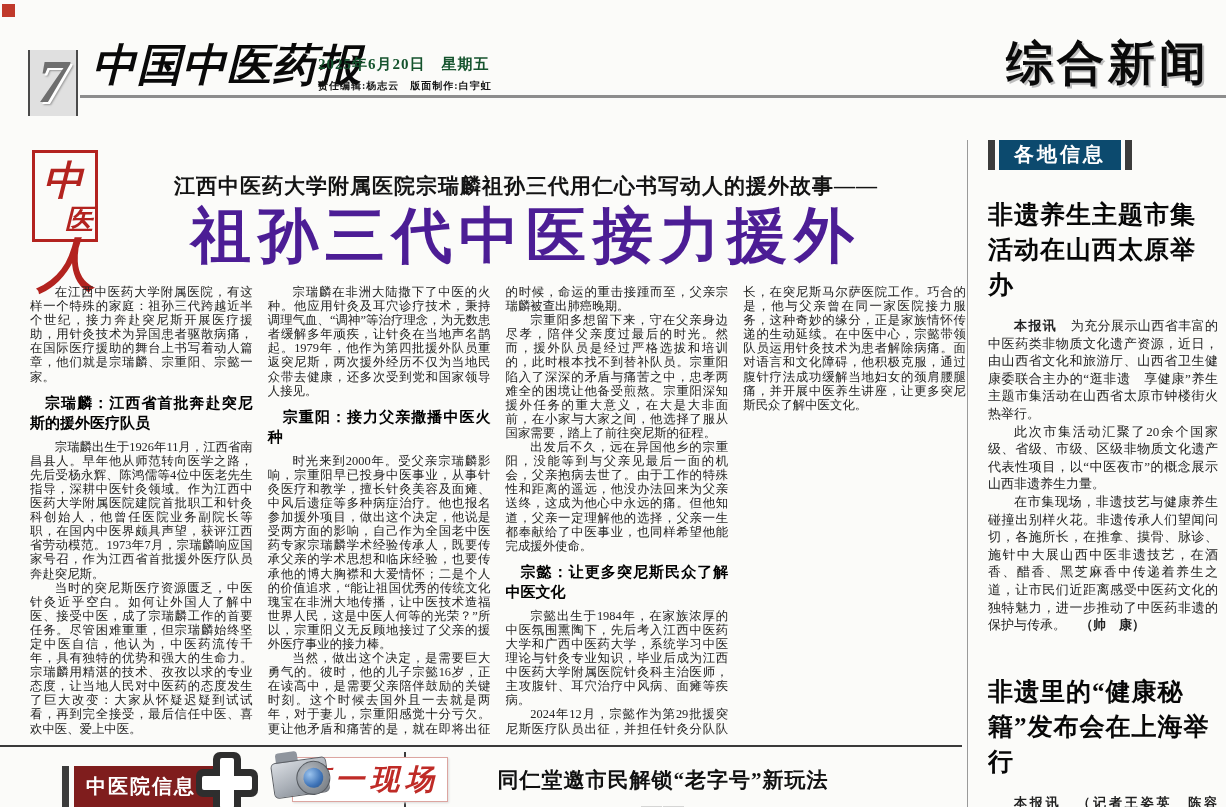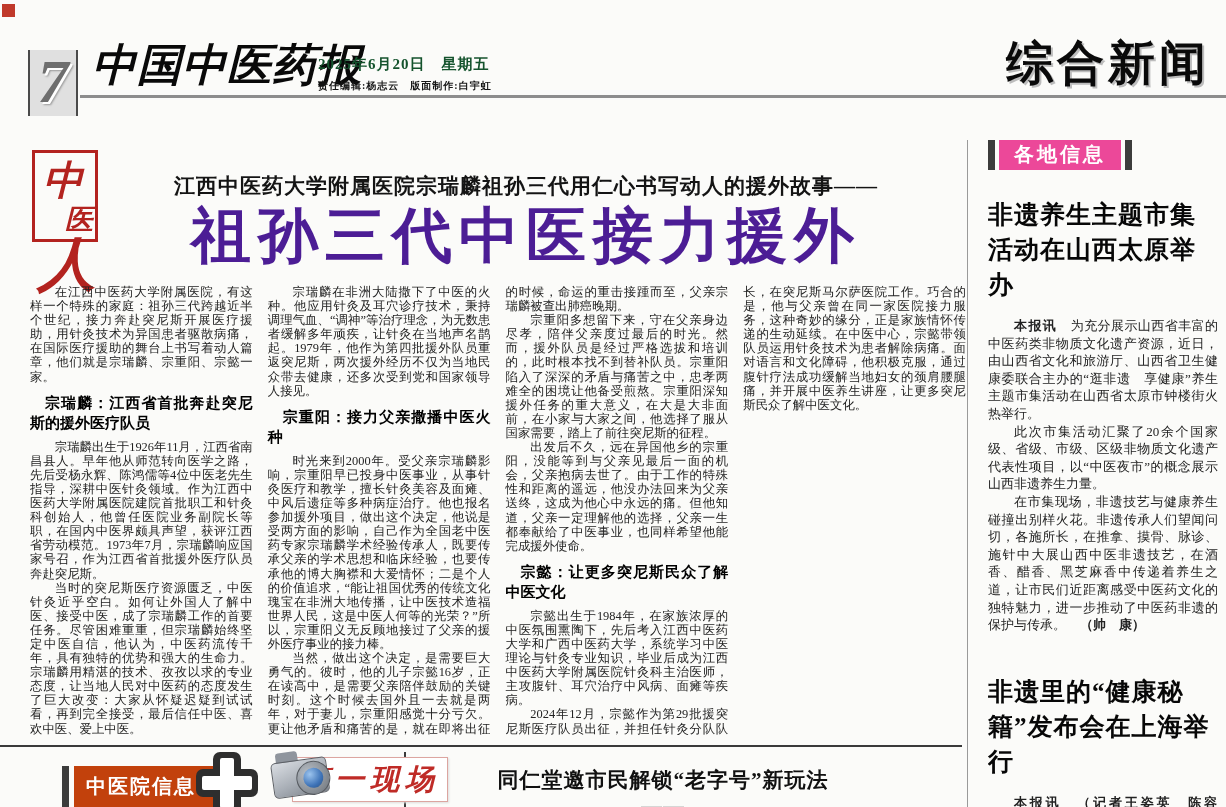--- a/index.html
+++ b/index.html
@@ -39,35 +39,35 @@
   .fh { break-inside:avoid; font-size:15px; line-height:20px; font-weight:bold; color:#000;
     margin:9px 0 7px; text-indent:1em; }
   .art-byline { font-weight:bold; margin-left:10px; white-space:nowrap; }
 
   
   .side-divider { left:967px; top:140px; width:1px; height:667px; background:#9a9a9a; }
   .sidebar { left:988px; top:140px; width:230px; height:667px; overflow:hidden; }
   .side-head { display:flex; align-items:stretch; height:30px; }
   .side-head .tick { width:7px; background:#3c3c3c; }
   .side-head .gap { width:4px; }
-  .side-head .lbl { background:#ec4899; color:#fff; font-size:20px; font-weight:bold;
+  .side-head .lbl { background:#0c4a6e; color:#fff; font-size:20px; font-weight:bold;
     letter-spacing:3px; padding:1px 15px 0; font-family:"Liberation Sans",sans-serif; }
   .sb-title { font-size:25px; font-weight:900; line-height:35px; letter-spacing:1px; color:#070707; }
   .sb-title.t1 { margin-top:27px; }
   .sb-title.t2 { margin-top:40px; }
   .sb-body { margin-top:15px; font-size:13px; line-height:17.6px; text-align:justify; color:#222; }
   .sb-body p { text-indent:2em; margin:0; }
   .sb-lead { font-weight:bold; letter-spacing:1px; }
   .sb-byline { font-weight:bold; margin-left:14px; white-space:nowrap; }
 
   
   .footer-rule { left:0px; top:745px; width:962px; height:2px; background:#3a3a3a; }
   .info-block { left:62px; top:766px; height:41px; display:flex; align-items:stretch; }
   .info-block .tick { width:7px; background:#3c3c3c; margin-right:5px; }
-  .info-block .lbl { background:#c2410c; color:#fff; font-size:20px; font-weight:bold;
+  .info-block .lbl { background:#7f1d1d; color:#fff; font-size:20px; font-weight:bold;
     letter-spacing:2px; padding:7px 34px 0 12px; font-family:"Liberation Sans",sans-serif; }
   .cross { left:196px; top:752px; width:62px; height:62px; }
   .cross .o1,.cross .o2 { position:absolute; background:#2e2e2e; border-radius:7px; }
   .cross .o1 { left:17px; top:0; width:28px; height:62px; }
   .cross .o2 { left:0; top:17px; width:62px; height:28px; }
   .cross .i1,.cross .i2 { position:absolute; background:#fff; border-radius:2px; }
   .cross .i1 { left:24px; top:6px; width:14px; height:50px; }
   .cross .i2 { left:6px; top:24px; width:50px; height:14px; }
   .foot-divider { left:404px; top:752px; width:2px; height:55px; background:#3a3a3a; }
   .scene-box { left:292px; top:757px; width:156px; height:45px; background:#fff;

